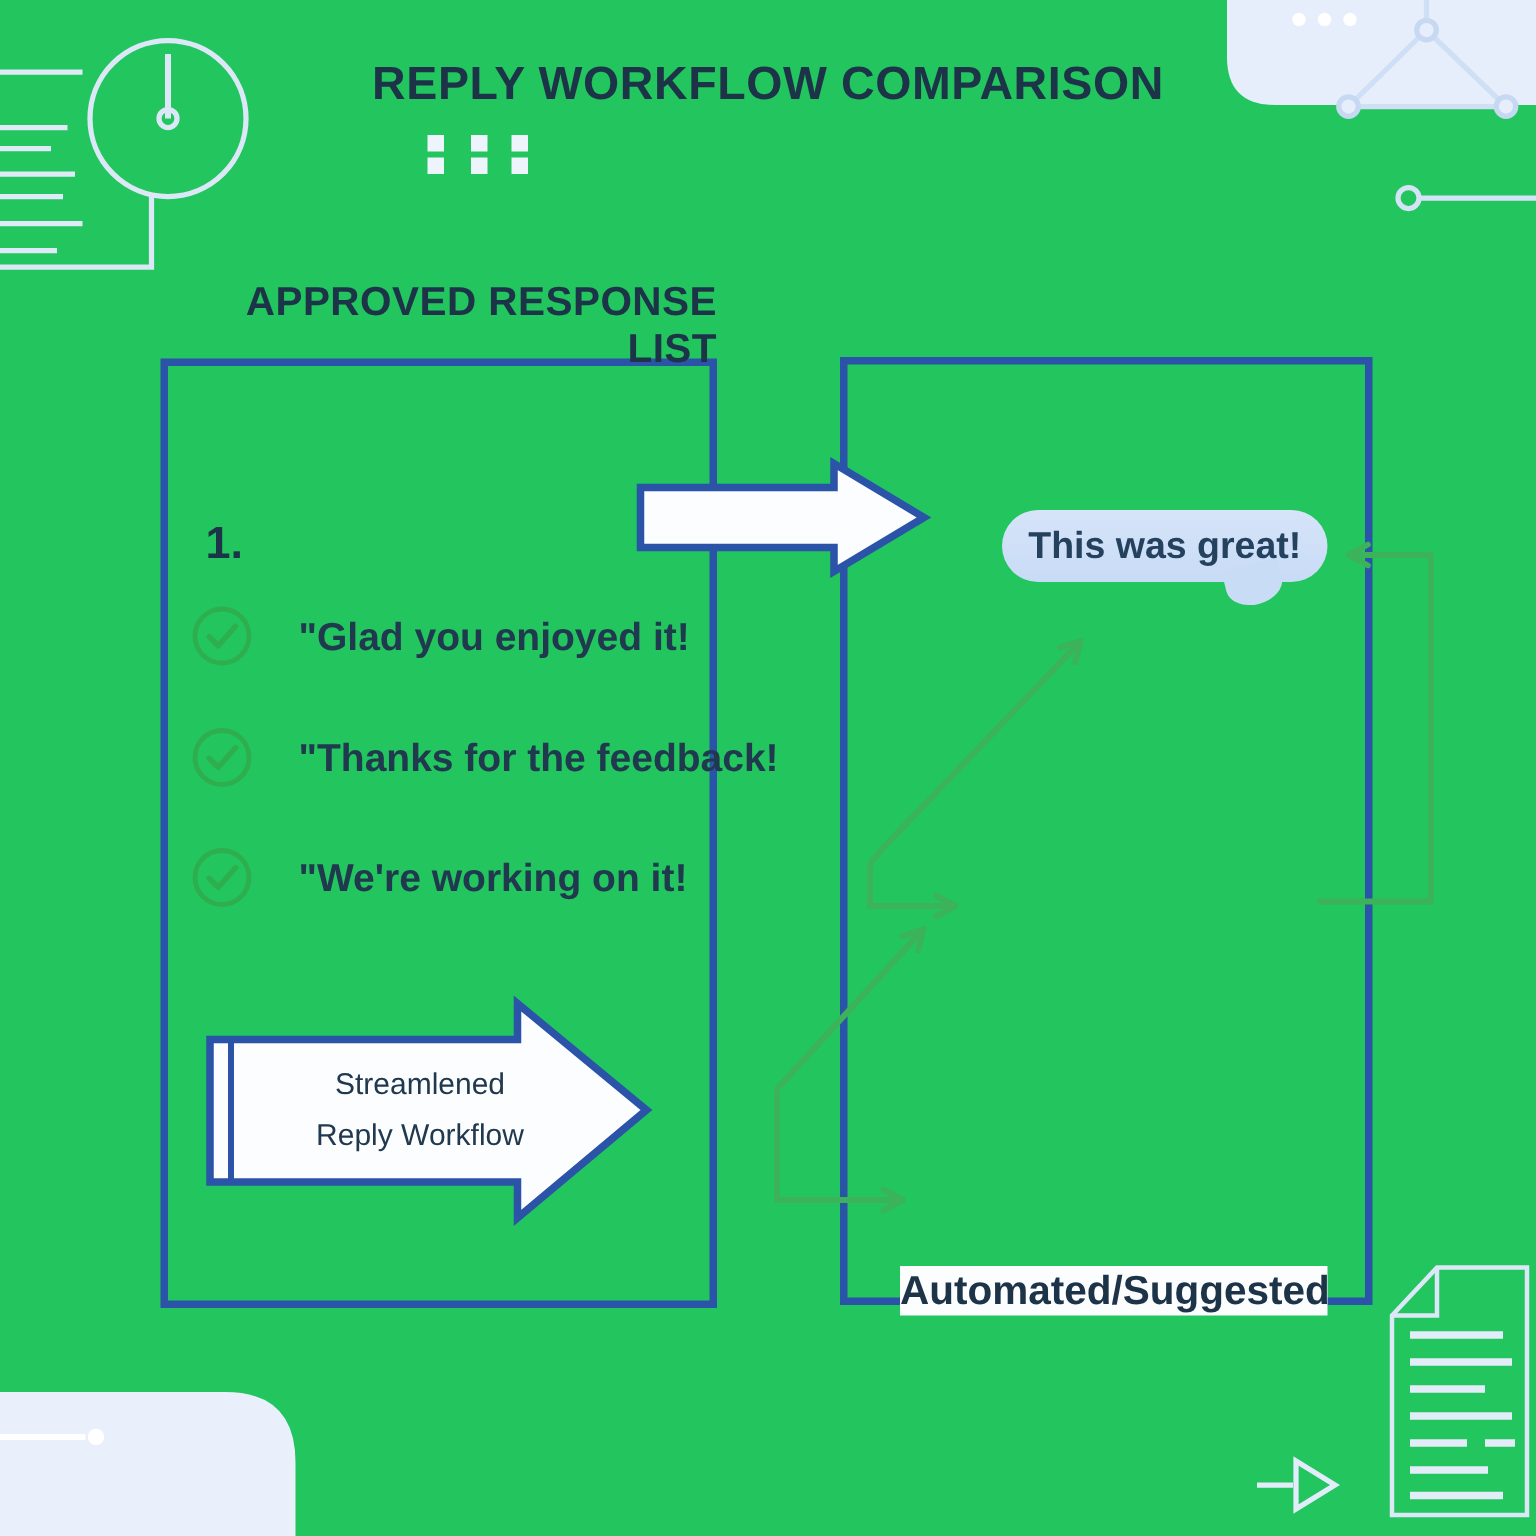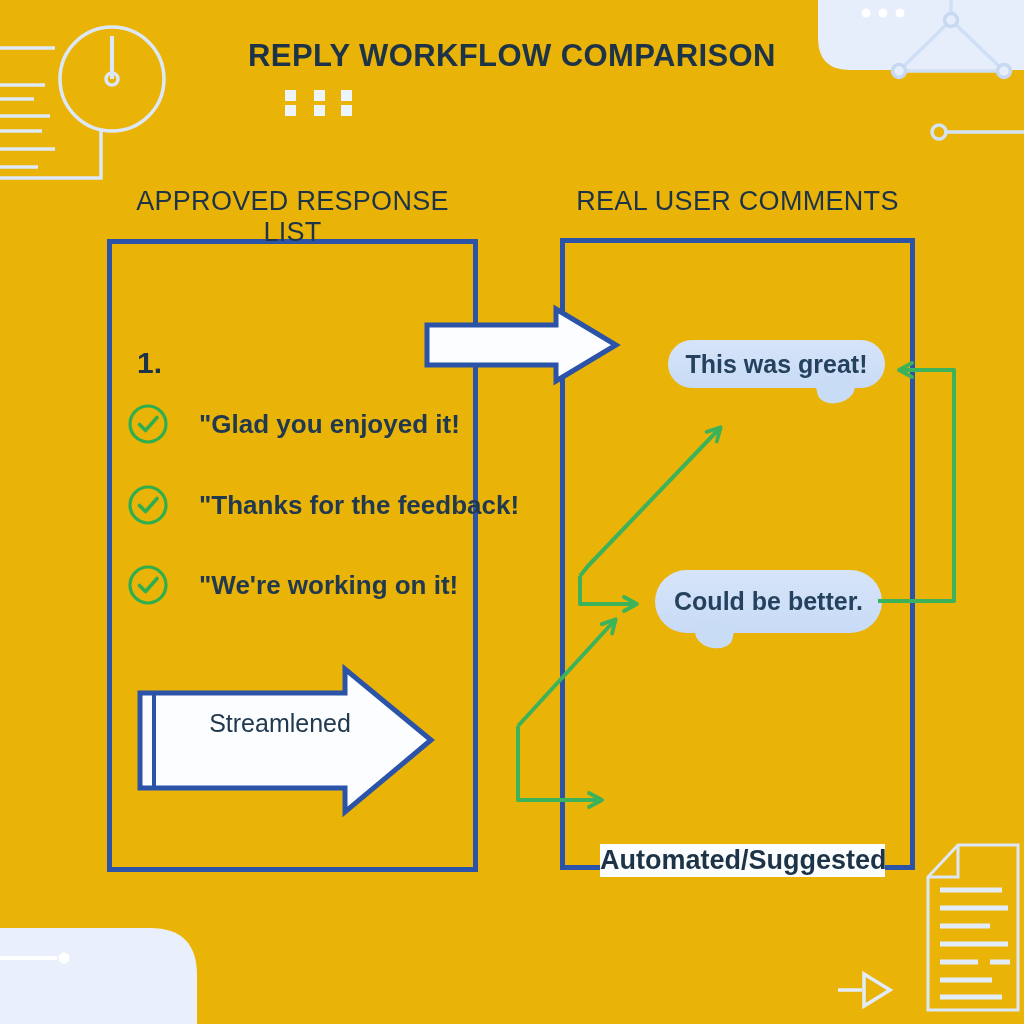--- a/index.html
+++ b/index.html
@@ -1,31 +1,31 @@
 <!DOCTYPE html>
 <html><head>
 <meta charset="utf-8">
 <style>
   html,body { margin:0; padding:0; background:#ffffff; }
   .canvas {
     position:relative; width:1024px; height:1024px;
-    background:#eab308; overflow:hidden;
+    background:#22c55e; overflow:hidden;
     font-family:"Liberation Sans", sans-serif;
   }
   svg.layer { position:absolute; left:0; top:0; width:1024px; height:1024px; }
   .bg-layer { z-index:0; }
   .fg-layer { z-index:5; pointer-events:none; }
 
   .title {
     position:absolute; top:38px; left:0; width:1024px; text-align:center;
     font-size:31px; font-weight:bold; color:#1d3348; letter-spacing:.4px; z-index:2;
   }
   .col-header {
-    position:absolute; top:186px; text-align:center;
-    font-size:27px; font-weight:normal; color:#1d3348; letter-spacing:.3px; z-index:2;
+    position:absolute; top:186px; text-align:right;
+    font-size:27px; font-weight:bold; color:#1d3348; letter-spacing:.3px; z-index:2;
   }
   .col-header.left { left:107px; width:371px; }
   .col-header.right { left:560px; width:355px; }
 
   .panel { position:absolute; border:5px solid #2b53a8; background:transparent; z-index:1; }
   .panel.left  { left:107px; top:239px; width:361px; height:623px; }
   .panel.right { left:560px; top:238px; width:345px; height:622px; }
 
   .list-number {
     position:absolute; left:137px; top:346px; font-size:30px; font-weight:bold;
@@ -49,21 +49,21 @@
     background:#c9dcf6; z-index:-1;
   }
   .bubble.tail-right::after { right:30px; border-radius:0 0 100% 100%; transform:rotate(-14deg); }
   .bubble.tail-left::after  { left:40px;  border-radius:0 0 100% 100%; transform:rotate(12deg); }
   .bubble.b1 { left:668px; top:340px; width:217px; height:48px; }
   .bubble.b2 { left:655px; top:570px; width:227px; height:63px; }
   .bubble.b3 { left:625px; top:770px; width:197px; height:62px; }
 
   .arrow-label {
     position:absolute; left:150px; top:706px; width:260px; text-align:center;
-    font-size:25px; font-weight:500; color:#21394f; line-height:34px; z-index:6;
+    font-size:20px; font-weight:500; color:#21394f; line-height:34px; z-index:6;
   }
   .footer-label {
     position:absolute; left:600px; top:844px; width:285px; text-align:right;
     font-size:27px; font-weight:bold; color:#1d3348; line-height:33px;
     background:#fcfdfe; z-index:6;
   }
 </style>
 </head>
 <body>
 
@@ -137,21 +137,20 @@
     </g>
 
     <g stroke="#e2ecfa" stroke-width="3.5" fill="none">
       <line x1="838" y1="990" x2="862" y2="990"></line>
       <path d="M864,974 L890,990 L864,1006 Z"></path>
     </g>
   </svg>
 
   <div class="title">REPLY WORKFLOW COMPARISON</div>
   <div class="col-header left">APPROVED RESPONSE LIST</div>
-  <div class="col-header right">REAL USER COMMENTS</div>
 
   <div class="panel left"></div>
   <div class="panel right"></div>
 
   <div class="list-number">1.</div>
 
   <div class="approved-item" style="top:402px;">
     <svg class="check-ic" viewBox="0 0 42 42">
       <circle cx="21" cy="21" r="18" fill="none" stroke="#2fae4e" stroke-width="3.2"></circle>
       <path d="M12.5,21.5 L18.5,27.5 L30,14.5" fill="none" stroke="#2fae4e" stroke-width="3.6" stroke-linecap="round" stroke-linejoin="round"></path>
@@ -167,21 +166,20 @@
   </div>
   <div class="approved-item" style="top:563px;">
     <svg class="check-ic" viewBox="0 0 42 42">
       <circle cx="21" cy="21" r="18" fill="none" stroke="#2fae4e" stroke-width="3.2"></circle>
       <path d="M12.5,21.5 L18.5,27.5 L30,14.5" fill="none" stroke="#2fae4e" stroke-width="3.6" stroke-linecap="round" stroke-linejoin="round"></path>
     </svg>
     <span class="txt">"We're working on it!</span>
   </div>
 
   <div class="bubble b1 tail-right">This was great!</div>
-  <div class="bubble b2 tail-left">Could be better.</div>
 
   <svg class="layer fg-layer" viewBox="0 0 1024 1024">
     <defs>
       <marker id="gArrow" markerWidth="22" markerHeight="22" refX="15" refY="10" orient="auto" markerUnits="userSpaceOnUse">
         <polyline points="3,3 16,10 3,17" fill="none" stroke="#3cb25a" stroke-width="3.8" stroke-linecap="round" stroke-linejoin="round"></polyline>
       </marker>
     </defs>
 
     <polygon points="427,325 556,325 556,309 616,345 556,381 556,365 427,365" fill="#fcfdfe" stroke="#2b53a8" stroke-width="5" stroke-linejoin="miter"></polygon>
 
@@ -194,18 +192,19 @@
       <path d="M580,576 L580,604 L636,604" marker-end="url(#gArrow)"></path>
       <path d="M580,576 L588,566 L720,428" marker-end="url(#gArrow)"></path>
       <path d="M518,726 L615,620" marker-end="url(#gArrow)"></path>
       <path d="M518,726 L518,800 L601,800" marker-end="url(#gArrow)"></path>
       <path d="M878,601 L954,601 L954,370 L900,370" marker-end="url(#gArrow)"></path>
     </g>
   </svg>
 
   <div class="arrow-label">
     <div>Streamlened</div>
+    <div>Reply Workflow</div>
   </div>
   <div class="footer-label">
     <div>Automated/Suggested</div>
   </div>
 
 </div>
 
 </body></html>

